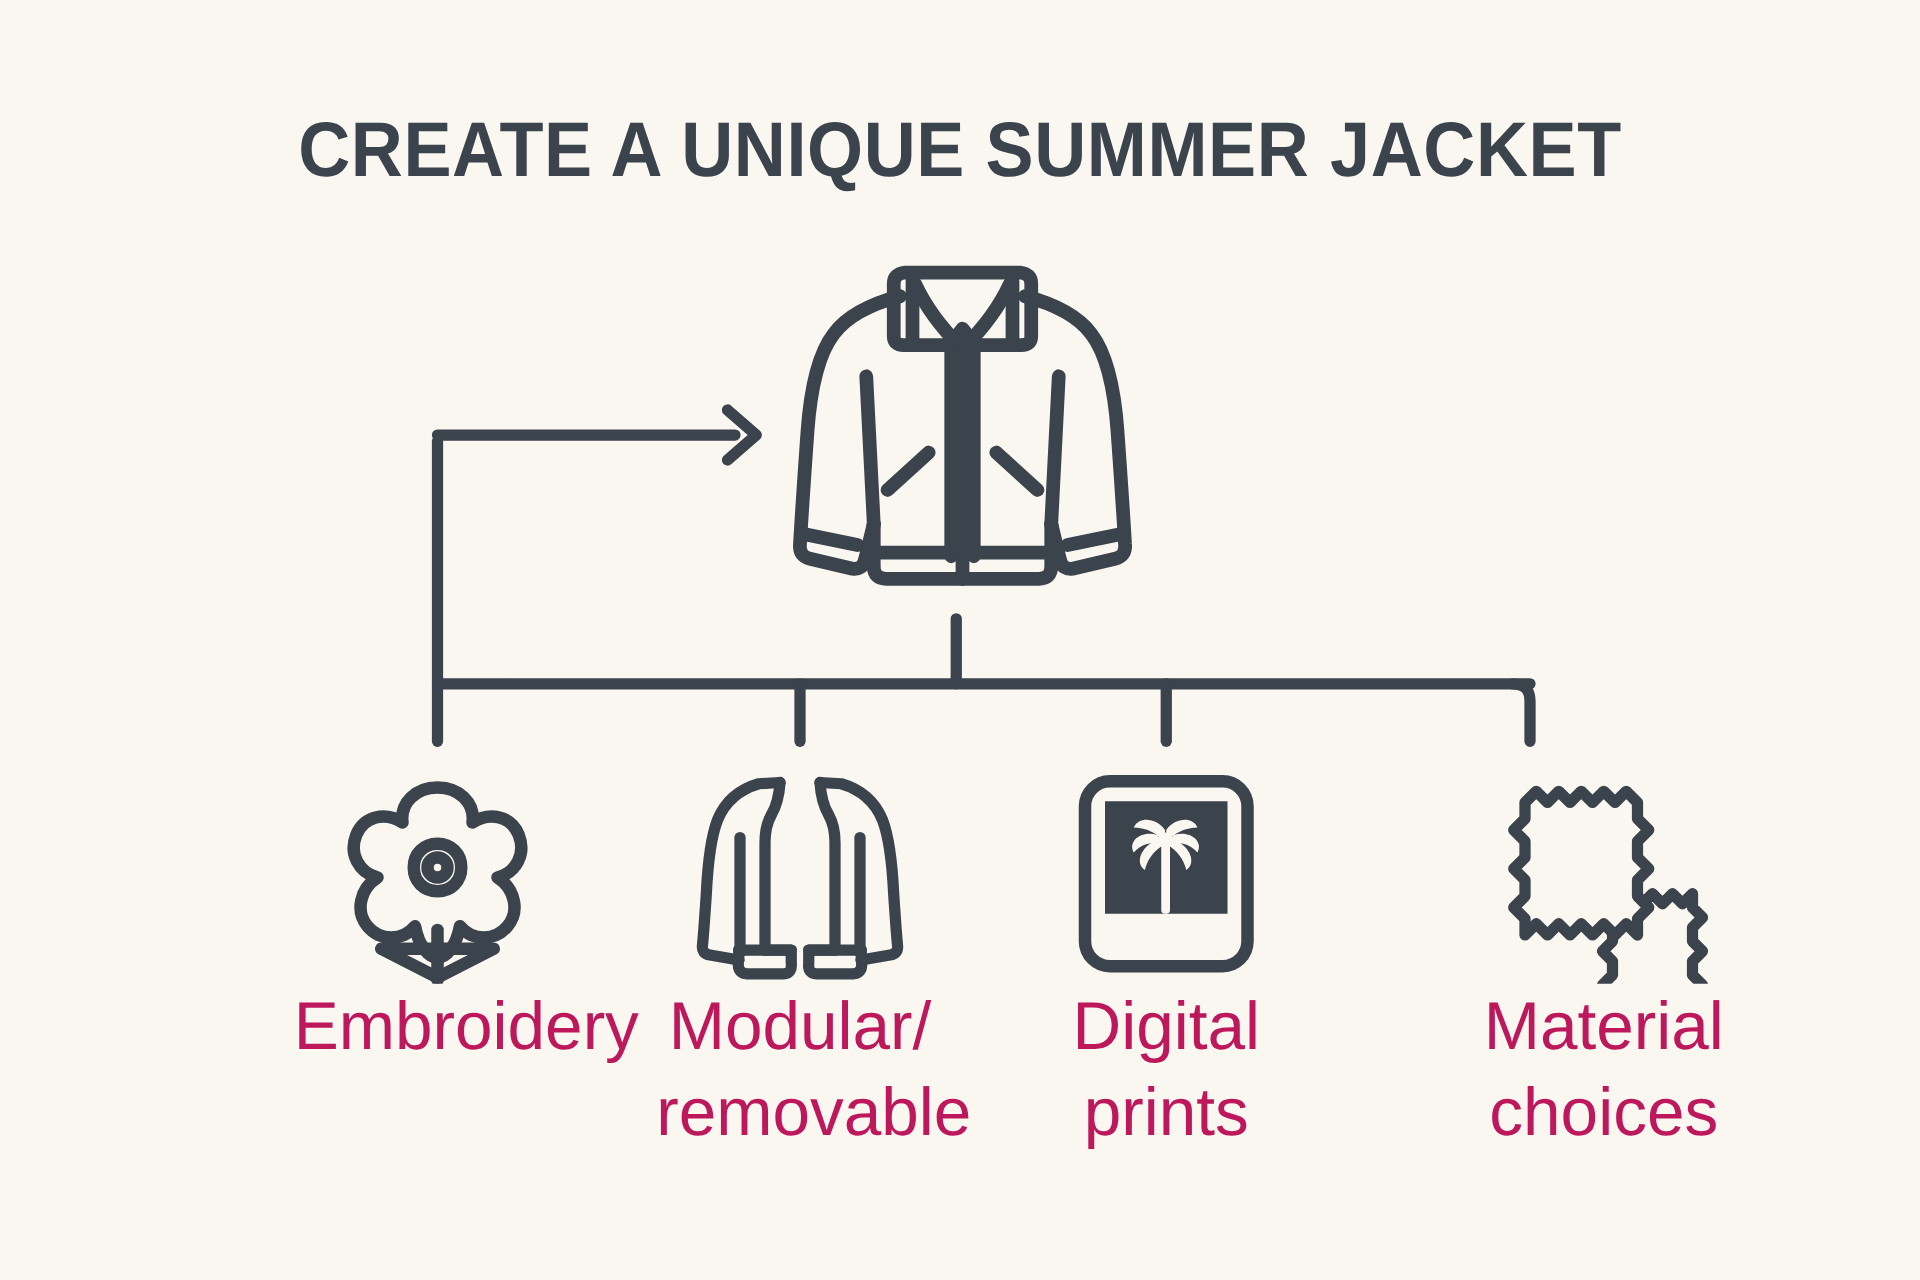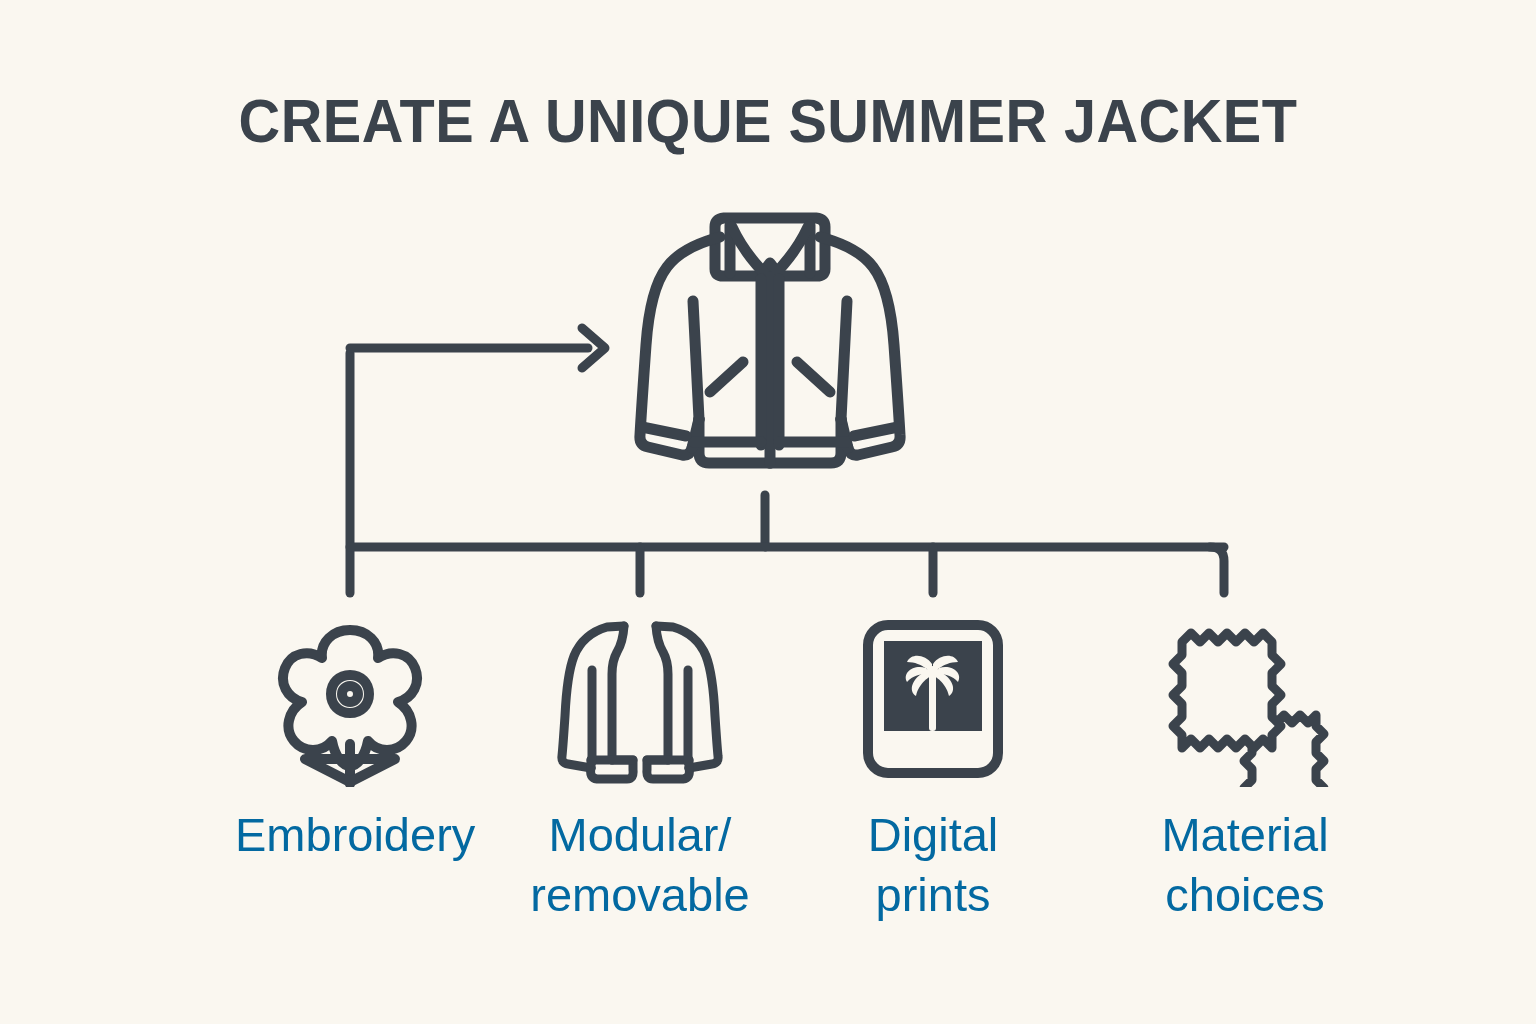--- a/index.html
+++ b/index.html
@@ -67,32 +67,31 @@
     width: 170px;
     height: 175px;
     margin: 0 auto;
     display: block;
   }
   .branch-icon.small {
     width: 152px;
     height: 175px;
   }
   .branch-label {
-    margin-top: 18px;
-    font-size: 47px;
+    font-size: 54px;
     line-height: 1.27;
-    color: #0369a1;
+    color: #be185d;
     font-family: "Liberation Sans", "DejaVu Sans", sans-serif;
     font-weight: 400;
     white-space: pre-line;
   }
   #branch-embroidery { left: 235px; }
   #branch-modular   { left: 525px; }
   #branch-digital   { left: 818px; }
-  #branch-material  { left: 1130px; }
+  #branch-material  { left: 1168px; }
 </style>
 </head>
 <body>
 
 <div id="infographic">
 
   <div class="title">CREATE A UNIQUE SUMMER JACKET</div>
 
   <div class="stage">
 

